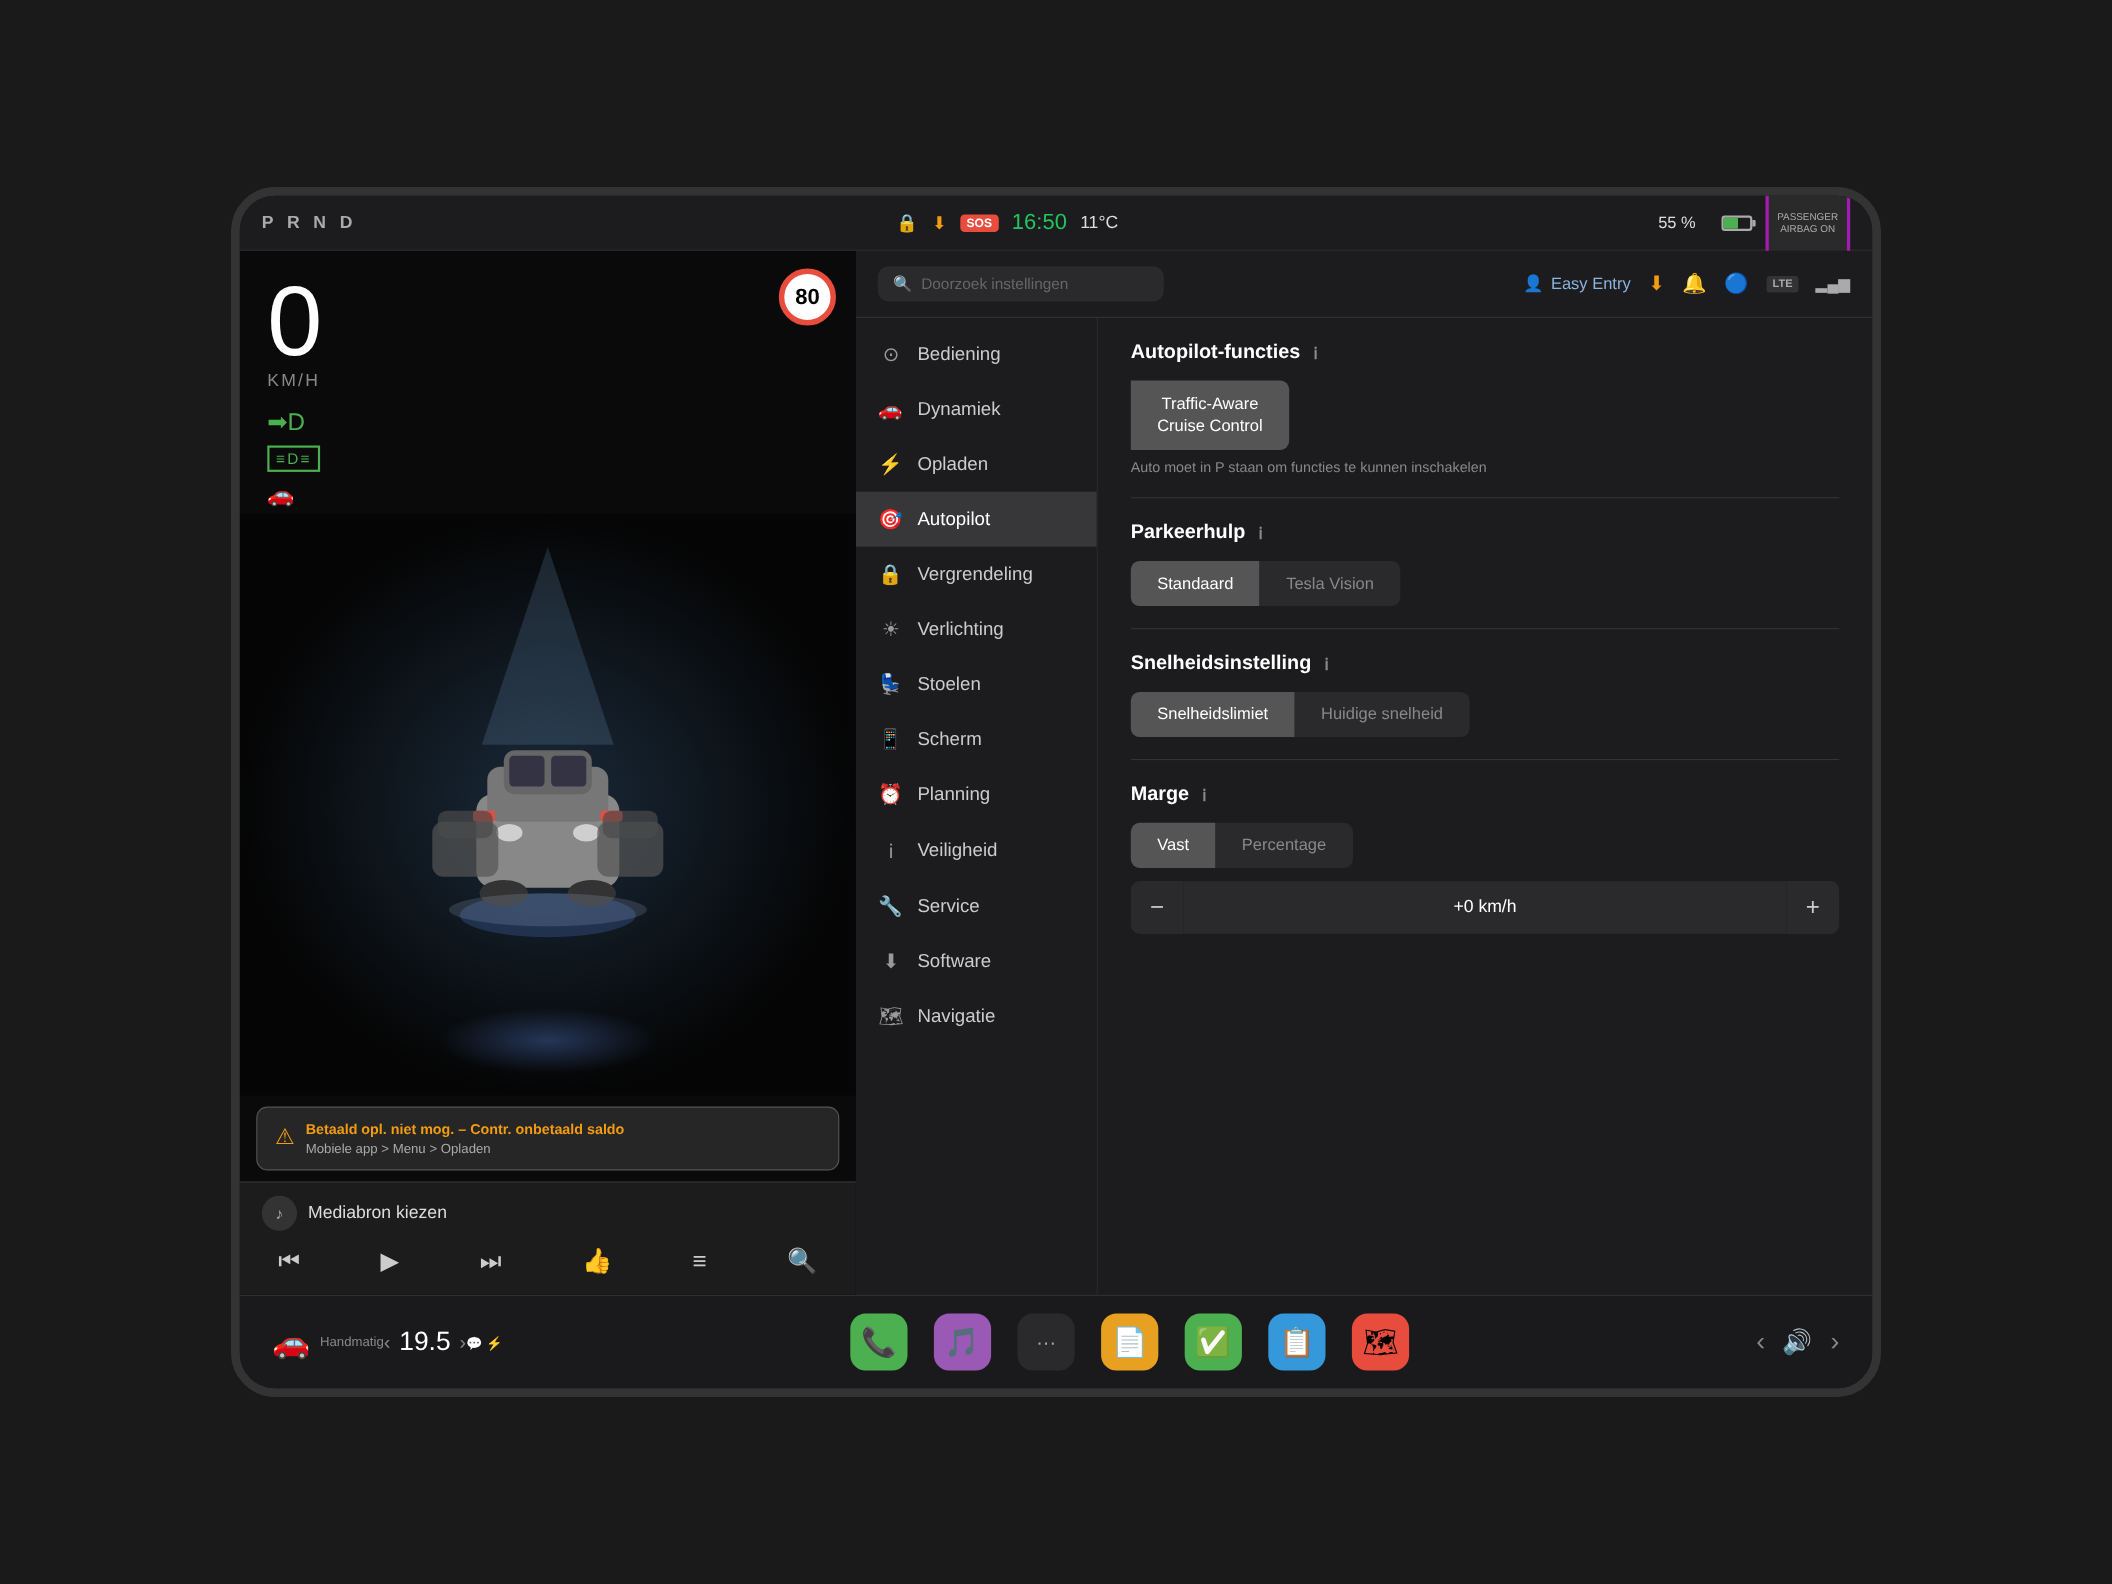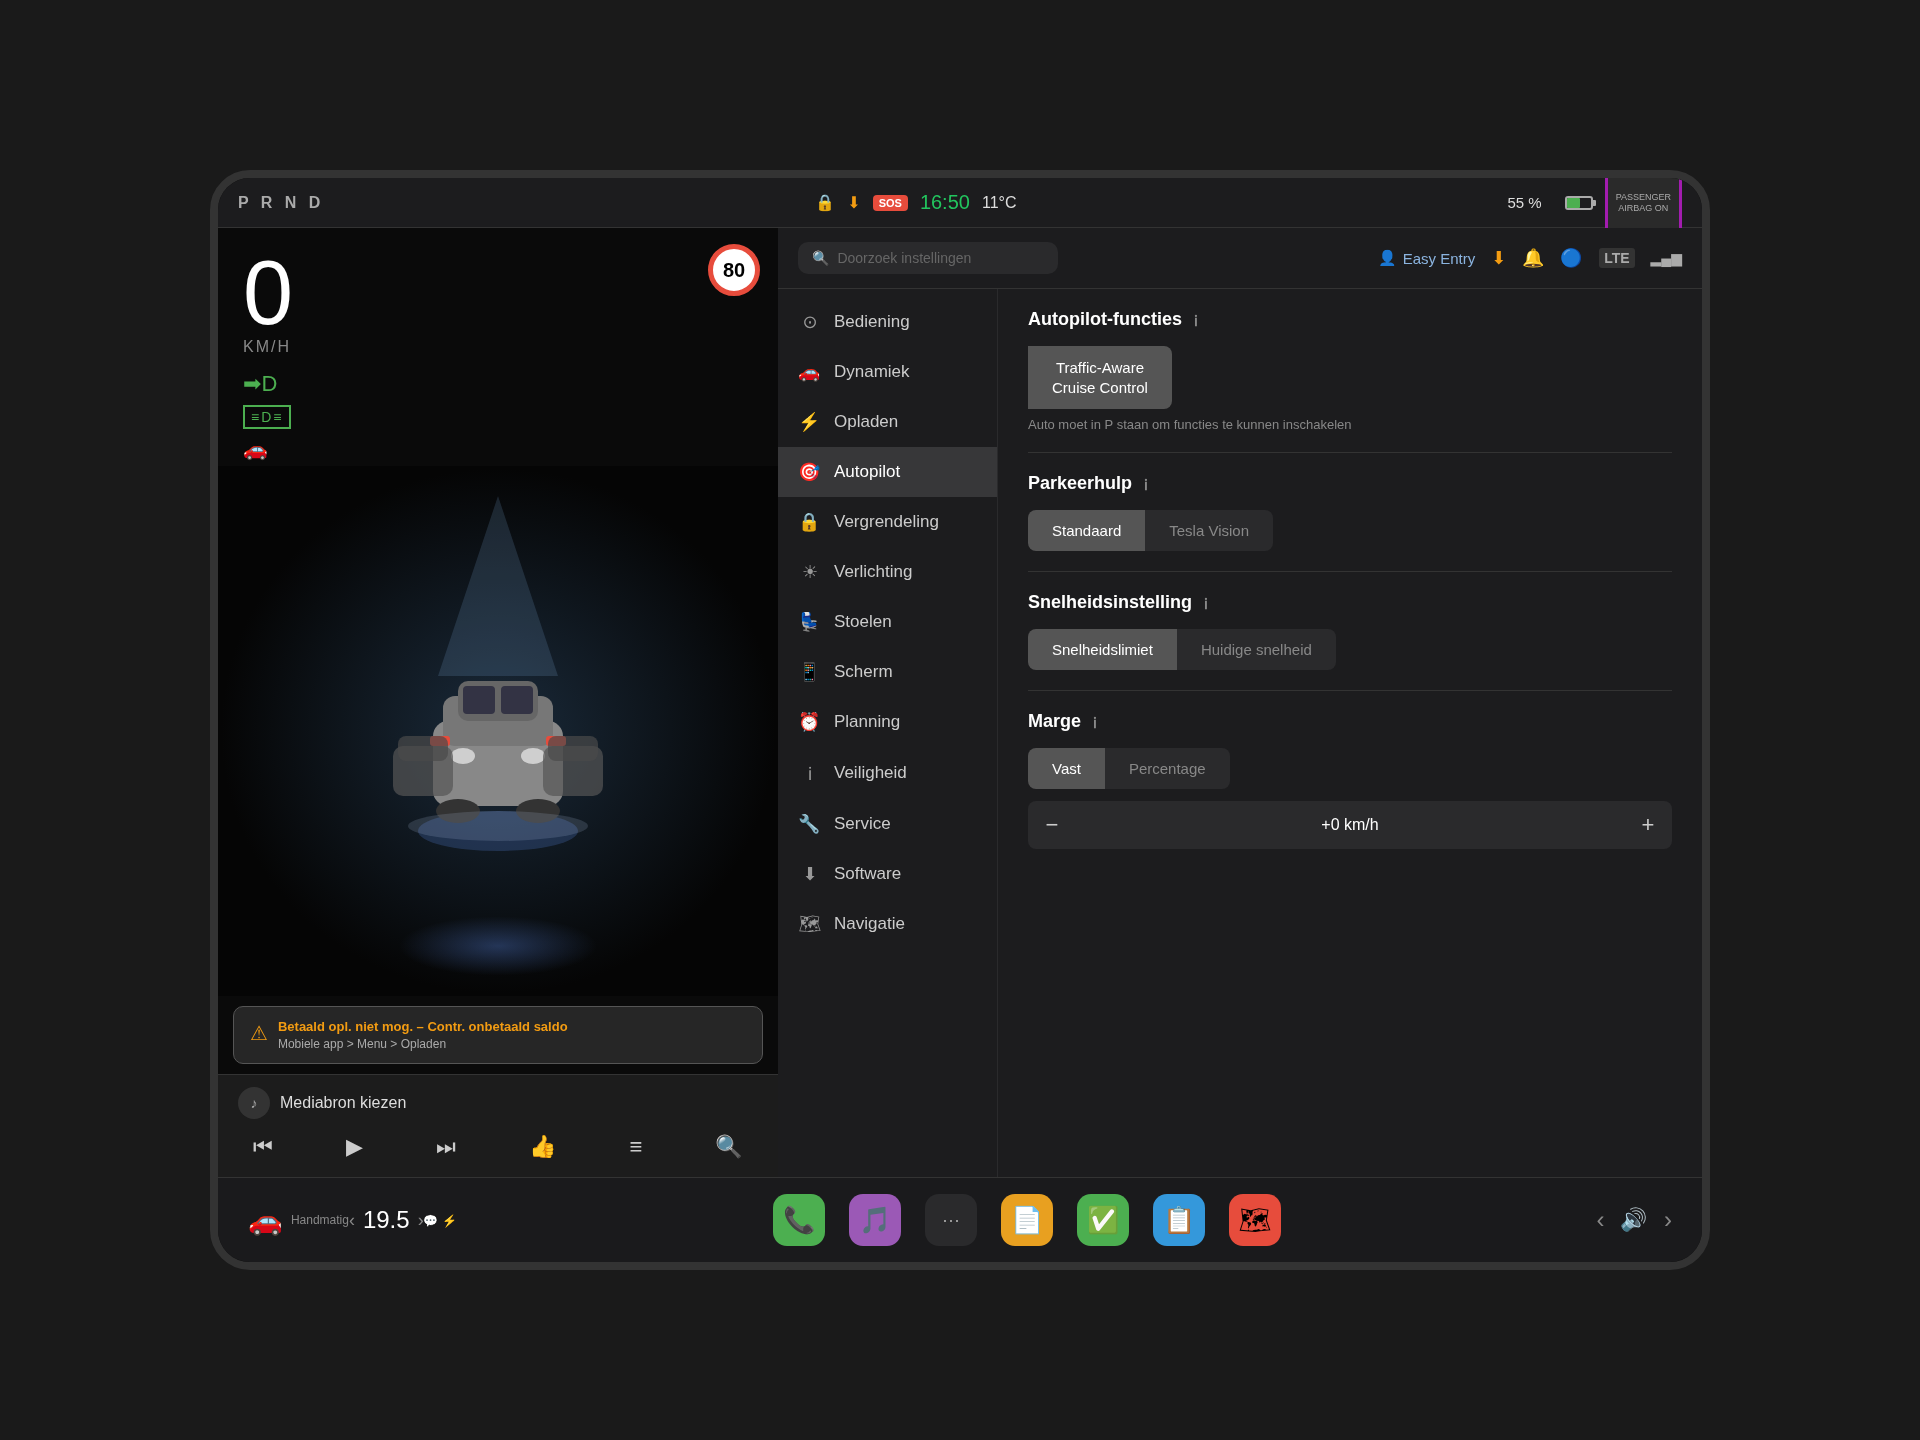--- a/index.html
+++ b/index.html
@@ -326,21 +326,21 @@
     }
 
     .header-icon-orange {
       color: #f39c12;
       font-size: 18px;
     }
 
     .lte-badge {
       background: #333;
       color: #aaa;
-      font-size: 14px;
+      font-size: 10px;
       padding: 2px 5px;
       border-radius: 3px;
       font-weight: bold;
     }
 
     
     .settings-body {
       flex: 1;
       display: flex;
       overflow: hidden;

